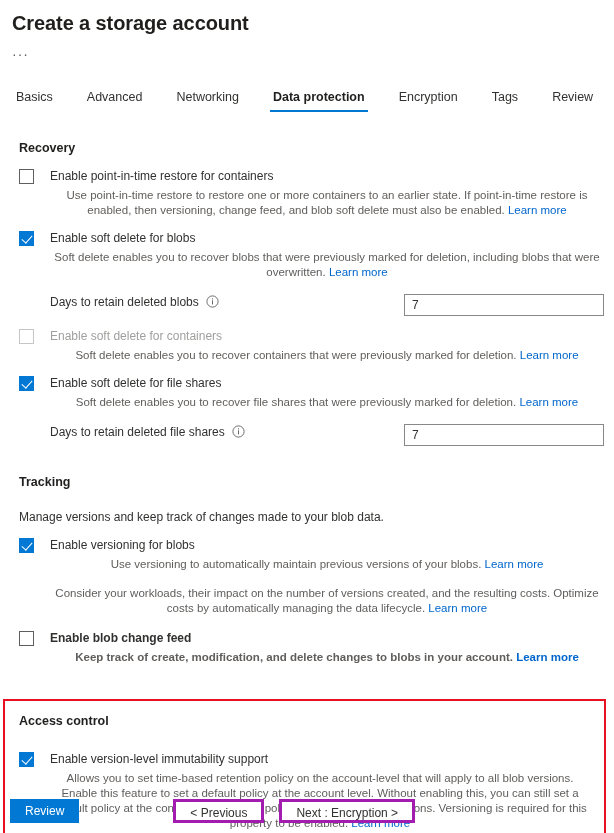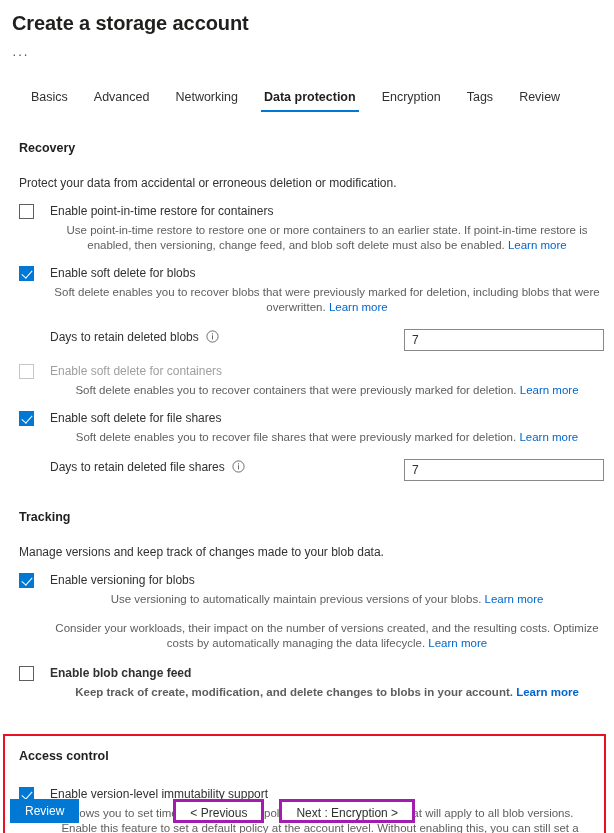--- a/index.html
+++ b/index.html
@@ -38,24 +38,24 @@
     letter-spacing: 1px;
     line-height: 14px;
     position: relative;
     top: -3px;
     cursor: pointer;
   }
 
   
   .tabs {
     margin-top: 20px;
-    padding-left: 20px;
+    padding-left: 5px;
     display: flex;
     align-items: flex-end;
-    gap: 4px;
+    gap: 12px;
     height: 28px;
   }
   .tab {
     font-size: 12.5px;
     color: #323130;
     padding: 0 11px 7px 11px;
     cursor: pointer;
     white-space: nowrap;
     position: relative;
     line-height: 16px;
@@ -251,21 +251,20 @@
   <div class="tab">Networking</div>
   <div class="tab active">Data protection</div>
   <div class="tab">Encryption</div>
   <div class="tab">Tags</div>
   <div class="tab">Review</div>
 </div>
 
 <div class="content">
 
   <div class="section-title">Recovery</div>
-  <div class="section-intro">Protect your data from accidental or erroneous deletion or modification.</div>
 
   <div class="check-row">
     <div class="cbox"></div>
     <div class="check-body">
       <div class="check-label">Enable point-in-time restore for containers</div>
       <div class="check-desc"><span>Use point-in-time restore to restore one or more containers to an earlier state. If point-in-time restore is enabled, then versioning, change feed, and blob soft delete must also be enabled. </span><a class="learn">Learn more</a></div>
     </div>
   </div>
 
   <div class="check-row">

